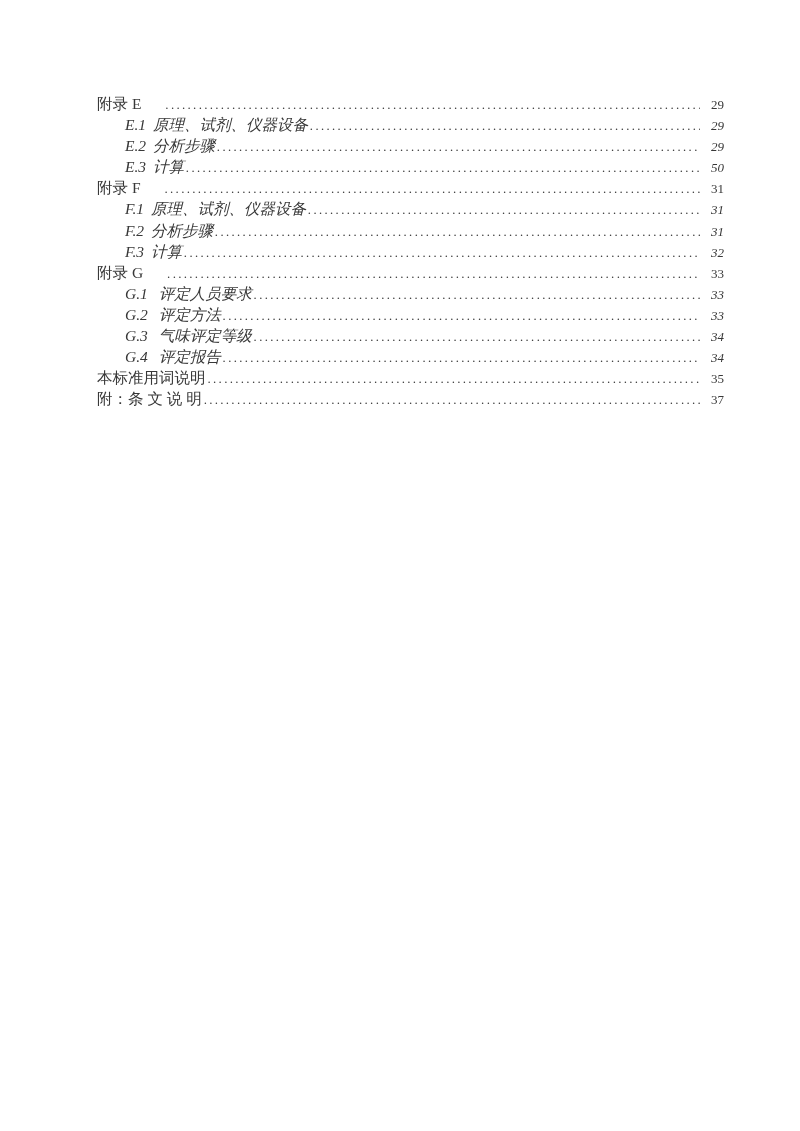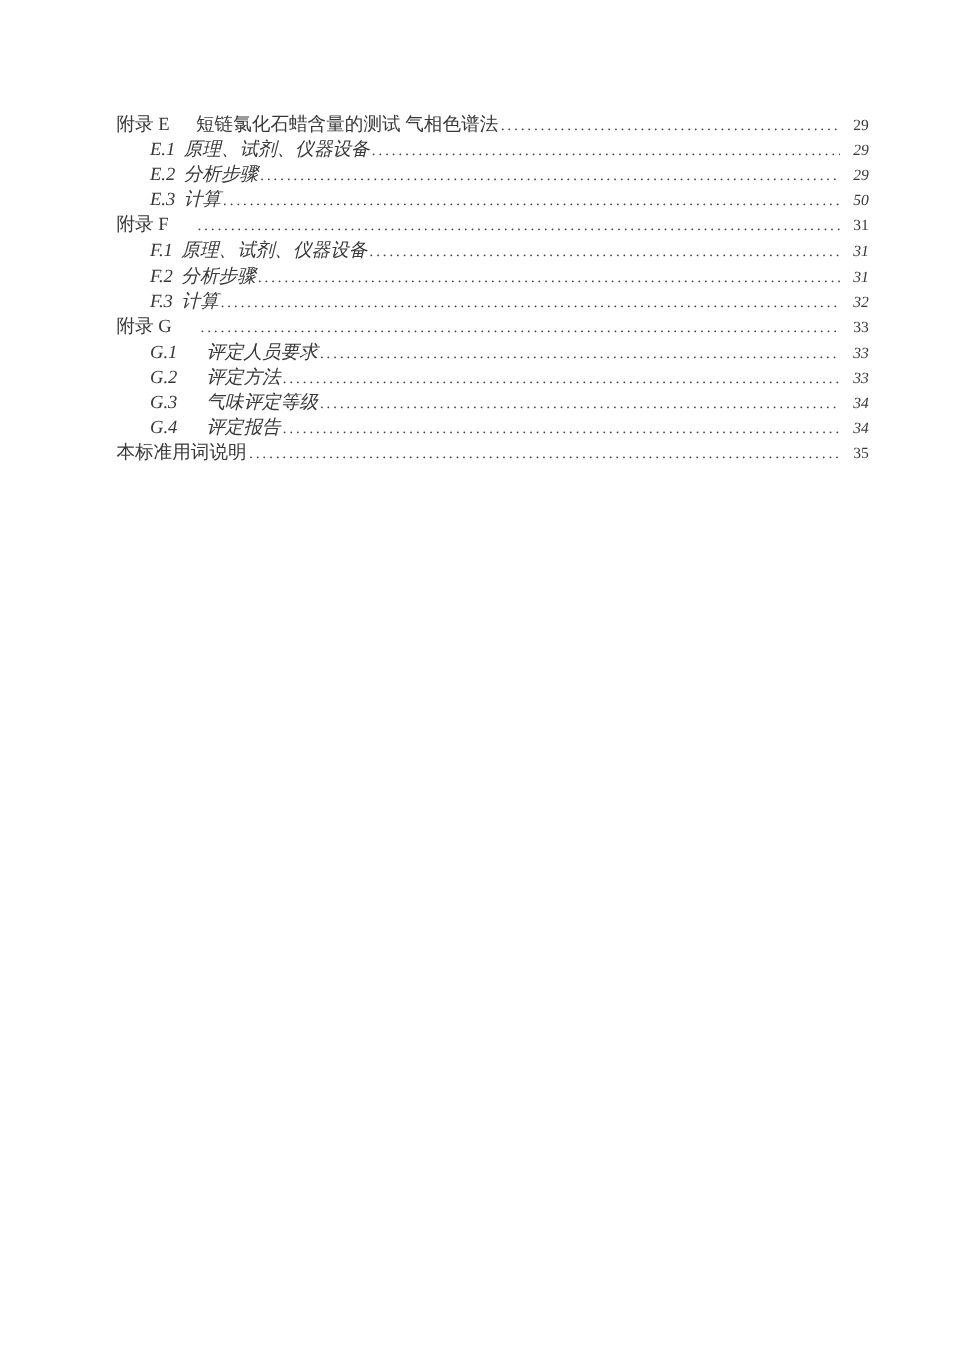--- a/index.html
+++ b/index.html
@@ -24,21 +24,21 @@
     align-items: baseline;
     height: 21.1px;
     line-height: 21.1px;
     font-size: 15.5px;
     white-space: nowrap;
   }
   .lvl1 { padding-left: 28px; font-style: italic; }
   .num { flex: 0 0 auto; }
   .gap-l  { margin-right: 22px; }  
   .gap-s  { margin-right: 7px; }   
-  .gap-m  { margin-right: 24px; }  
+  .gap-m  { margin-right: 11px; }  
   .title { flex: 0 0 auto; }
   .leader {
     flex: 1 1 auto;
     overflow: hidden;
     min-width: 8px;
     margin: 0 4px 0 2px;
     align-self: baseline;
   }
   .leader::after {
     content: "..........................................................................................................................................................................";
@@ -54,21 +54,20 @@
   }
 </style>
 </head>
 <body>
 
 <div class="doc-page">
   <div class="toc">
 
     <div class="row lvl0">
       <span class="num gap-l">附录 E</span>
-      <span class="title">短链氯化石蜡含量的测试 气相色谱法</span>
       <span class="leader"></span>
       <span class="pagenum">29</span>
     </div>
 
     <div class="row lvl1">
       <span class="num gap-s">E.1</span>
       <span class="title">原理、试剂、仪器设备</span>
       <span class="leader"></span>
       <span class="pagenum">29</span>
     </div>
@@ -148,15 +147,20 @@
       <span class="pagenum">34</span>
     </div>
 
     <div class="row lvl0">
       <span class="title">本标准用词说明</span>
       <span class="leader"></span>
       <span class="pagenum">35</span>
     </div>
 
 
+    <div class="row lvl0">
+      <span class="title">附：条 文 说 明</span>
+      <span class="leader"></span>
+      <span class="pagenum">37</span>
+    </div>
 
   </div>
 </div>
 
 </body></html>

